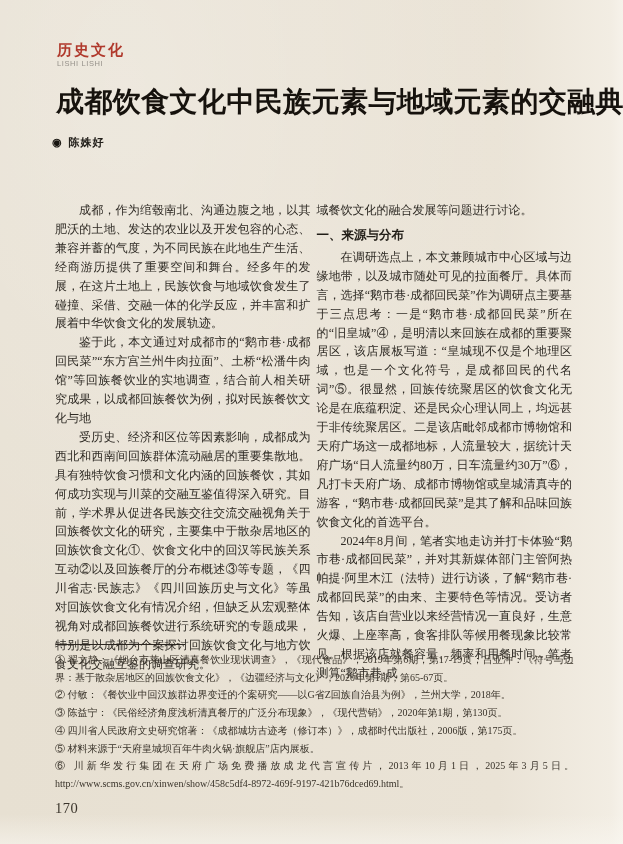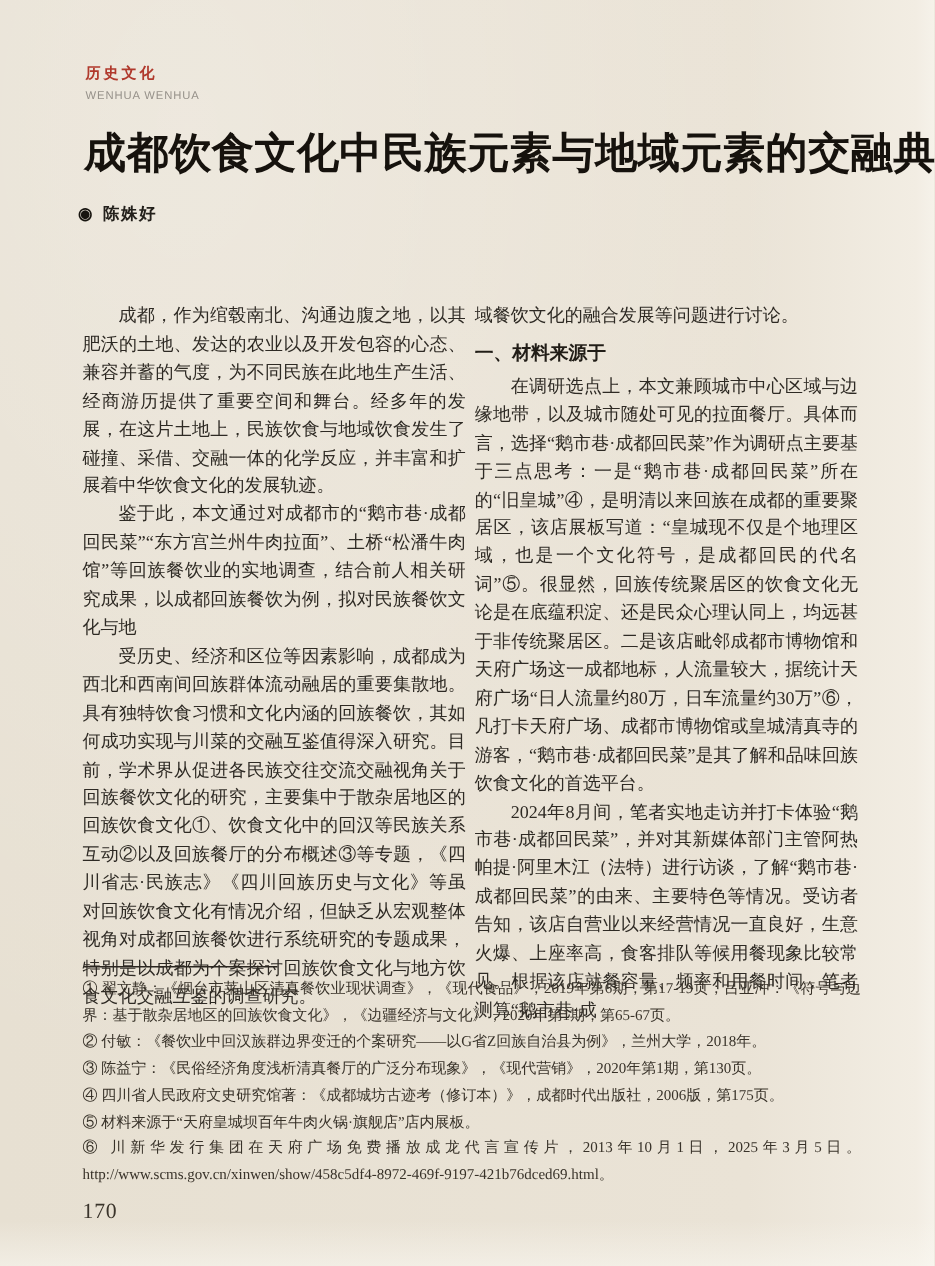--- a/index.html
+++ b/index.html
@@ -17,22 +17,22 @@
     overflow:hidden;
   }
   .page::after{
     content:"";position:absolute;left:0;right:0;bottom:0;height:30px;
     background:linear-gradient(180deg, rgba(255,255,255,0) 0%, rgba(250,248,242,0.55) 100%);
     pointer-events:none;
   }
   
   .section-tag{position:absolute;left:57px;top:41px;}
   .section-cn{
-    font-family:Liberation Serif, serif;font-weight:bold;
-    font-size:10px;color:#b0392c;letter-spacing:2px;line-height:17px;
+    font-family:Liberation Sans, sans-serif;font-weight:bold;
+    font-size:15px;color:#b0392c;letter-spacing:2px;line-height:17px;
   }
   .section-py{
     font-family:"Liberation Sans", sans-serif;
     font-size:7.5px;color:#96918a;letter-spacing:0.6px;line-height:9px;margin-top:1px;
   }
   
   .article-title{
     position:absolute;left:56px;top:86px;width:516px;margin:0;
     font-family:"Liberation Sans", sans-serif;font-weight:bold;
     font-size:28px;line-height:32px;color:#16120d;letter-spacing:0.4px;
@@ -80,38 +80,38 @@
     font-size:14.5px;color:#3a342b;letter-spacing:0.5px;
   }
 </style>
 </head>
 <body>
 
 <div class="page">
 
   <div class="section-tag">
     <div class="section-cn">历史文化</div>
-    <div class="section-py">WENHUA WENHUA</div>
+    <div class="section-py">LISHI LISHI</div>
   </div>
 
   <h1 class="article-title">成都饮食文化中民族元素与地域元素的交融典型</h1>
 
   <div class="author-line">
     <span class="author-icon">◉</span><span>陈姝好</span>
   </div>
 
   <main class="columns">
     <section class="col">
       <p class="indent">成都，作为绾毂南北、沟通边腹之地，以其肥沃的土地、发达的农业以及开发包容的心态、兼容并蓄的气度，为不同民族在此地生产生活、经商游历提供了重要空间和舞台。经多年的发展，在这片土地上，民族饮食与地域饮食发生了碰撞、采借、交融一体的化学反应，并丰富和扩展着中华饮食文化的发展轨迹。</p>
       <p class="indent">鉴于此，本文通过对成都市的“鹅市巷·成都回民菜”“东方宫兰州牛肉拉面”、土桥“松潘牛肉馆”等回族餐饮业的实地调查，结合前人相关研究成果，以成都回族餐饮为例，拟对民族餐饮文化与地</p>
       <p class="indent">受历史、经济和区位等因素影响，成都成为西北和西南间回族群体流动融居的重要集散地。具有独特饮食习惯和文化内涵的回族餐饮，其如何成功实现与川菜的交融互鉴值得深入研究。目前，学术界从促进各民族交往交流交融视角关于回族餐饮文化的研究，主要集中于散杂居地区的回族饮食文化①、饮食文化中的回汉等民族关系互动②以及回族餐厅的分布概述③等专题，《四川省志·民族志》《四川回族历史与文化》等虽对回族饮食文化有情况介绍，但缺乏从宏观整体视角对成都回族餐饮进行系统研究的专题成果，特别是以成都为个案探讨回族饮食文化与地方饮食文化交融互鉴的调查研究。</p>
     </section>
     <section class="col">
       <p>域餐饮文化的融合发展等问题进行讨论。</p>
-      <h2>一、材料来源于</h2>
+      <h2>一、来源与分布</h2>
       <p class="indent">在调研选点上，本文兼顾城市中心区域与边缘地带，以及城市随处可见的拉面餐厅。具体而言，选择“鹅市巷·成都回民菜”作为调研点主要基于三点思考：一是“鹅市巷·成都回民菜”所在的“旧皇城”④，是明清以来回族在成都的重要聚居区，该店展板写道：“皇城现不仅是个地理区域，也是一个文化符号，是成都回民的代名词”⑤。很显然，回族传统聚居区的饮食文化无论是在底蕴积淀、还是民众心理认同上，均远甚于非传统聚居区。二是该店毗邻成都市博物馆和天府广场这一成都地标，人流量较大，据统计天府广场“日人流量约80万，日车流量约30万”⑥，凡打卡天府广场、成都市博物馆或皇城清真寺的游客，“鹅市巷·成都回民菜”是其了解和品味回族饮食文化的首选平台。</p>
       <p class="indent">2024年8月间，笔者实地走访并打卡体验“鹅市巷·成都回民菜”，并对其新媒体部门主管阿热帕提·阿里木江（法特）进行访谈，了解“鹅市巷·成都回民菜”的由来、主要特色等情况。受访者告知，该店自营业以来经营情况一直良好，生意火爆、上座率高，食客排队等候用餐现象比较常见。根据该店就餐容量、频率和用餐时间，笔者测算“鹅市巷·成</p>
     </section>
   </main>
 
   <div class="footnote-rule"></div>
 
   <footer class="footnotes">
     <p>① 翟文静：《烟台市莱山区清真餐饮业现状调查》，《现代食品》，2019年第6期，第17-19页；吕亚冲：《符号与边界：基于散杂居地区的回族饮食文化》，《边疆经济与文化》，2020年第1期，第65-67页。</p>
     <p>② 付敏：《餐饮业中回汉族群边界变迁的个案研究——以G省Z回族自治县为例》，兰州大学，2018年。</p>

